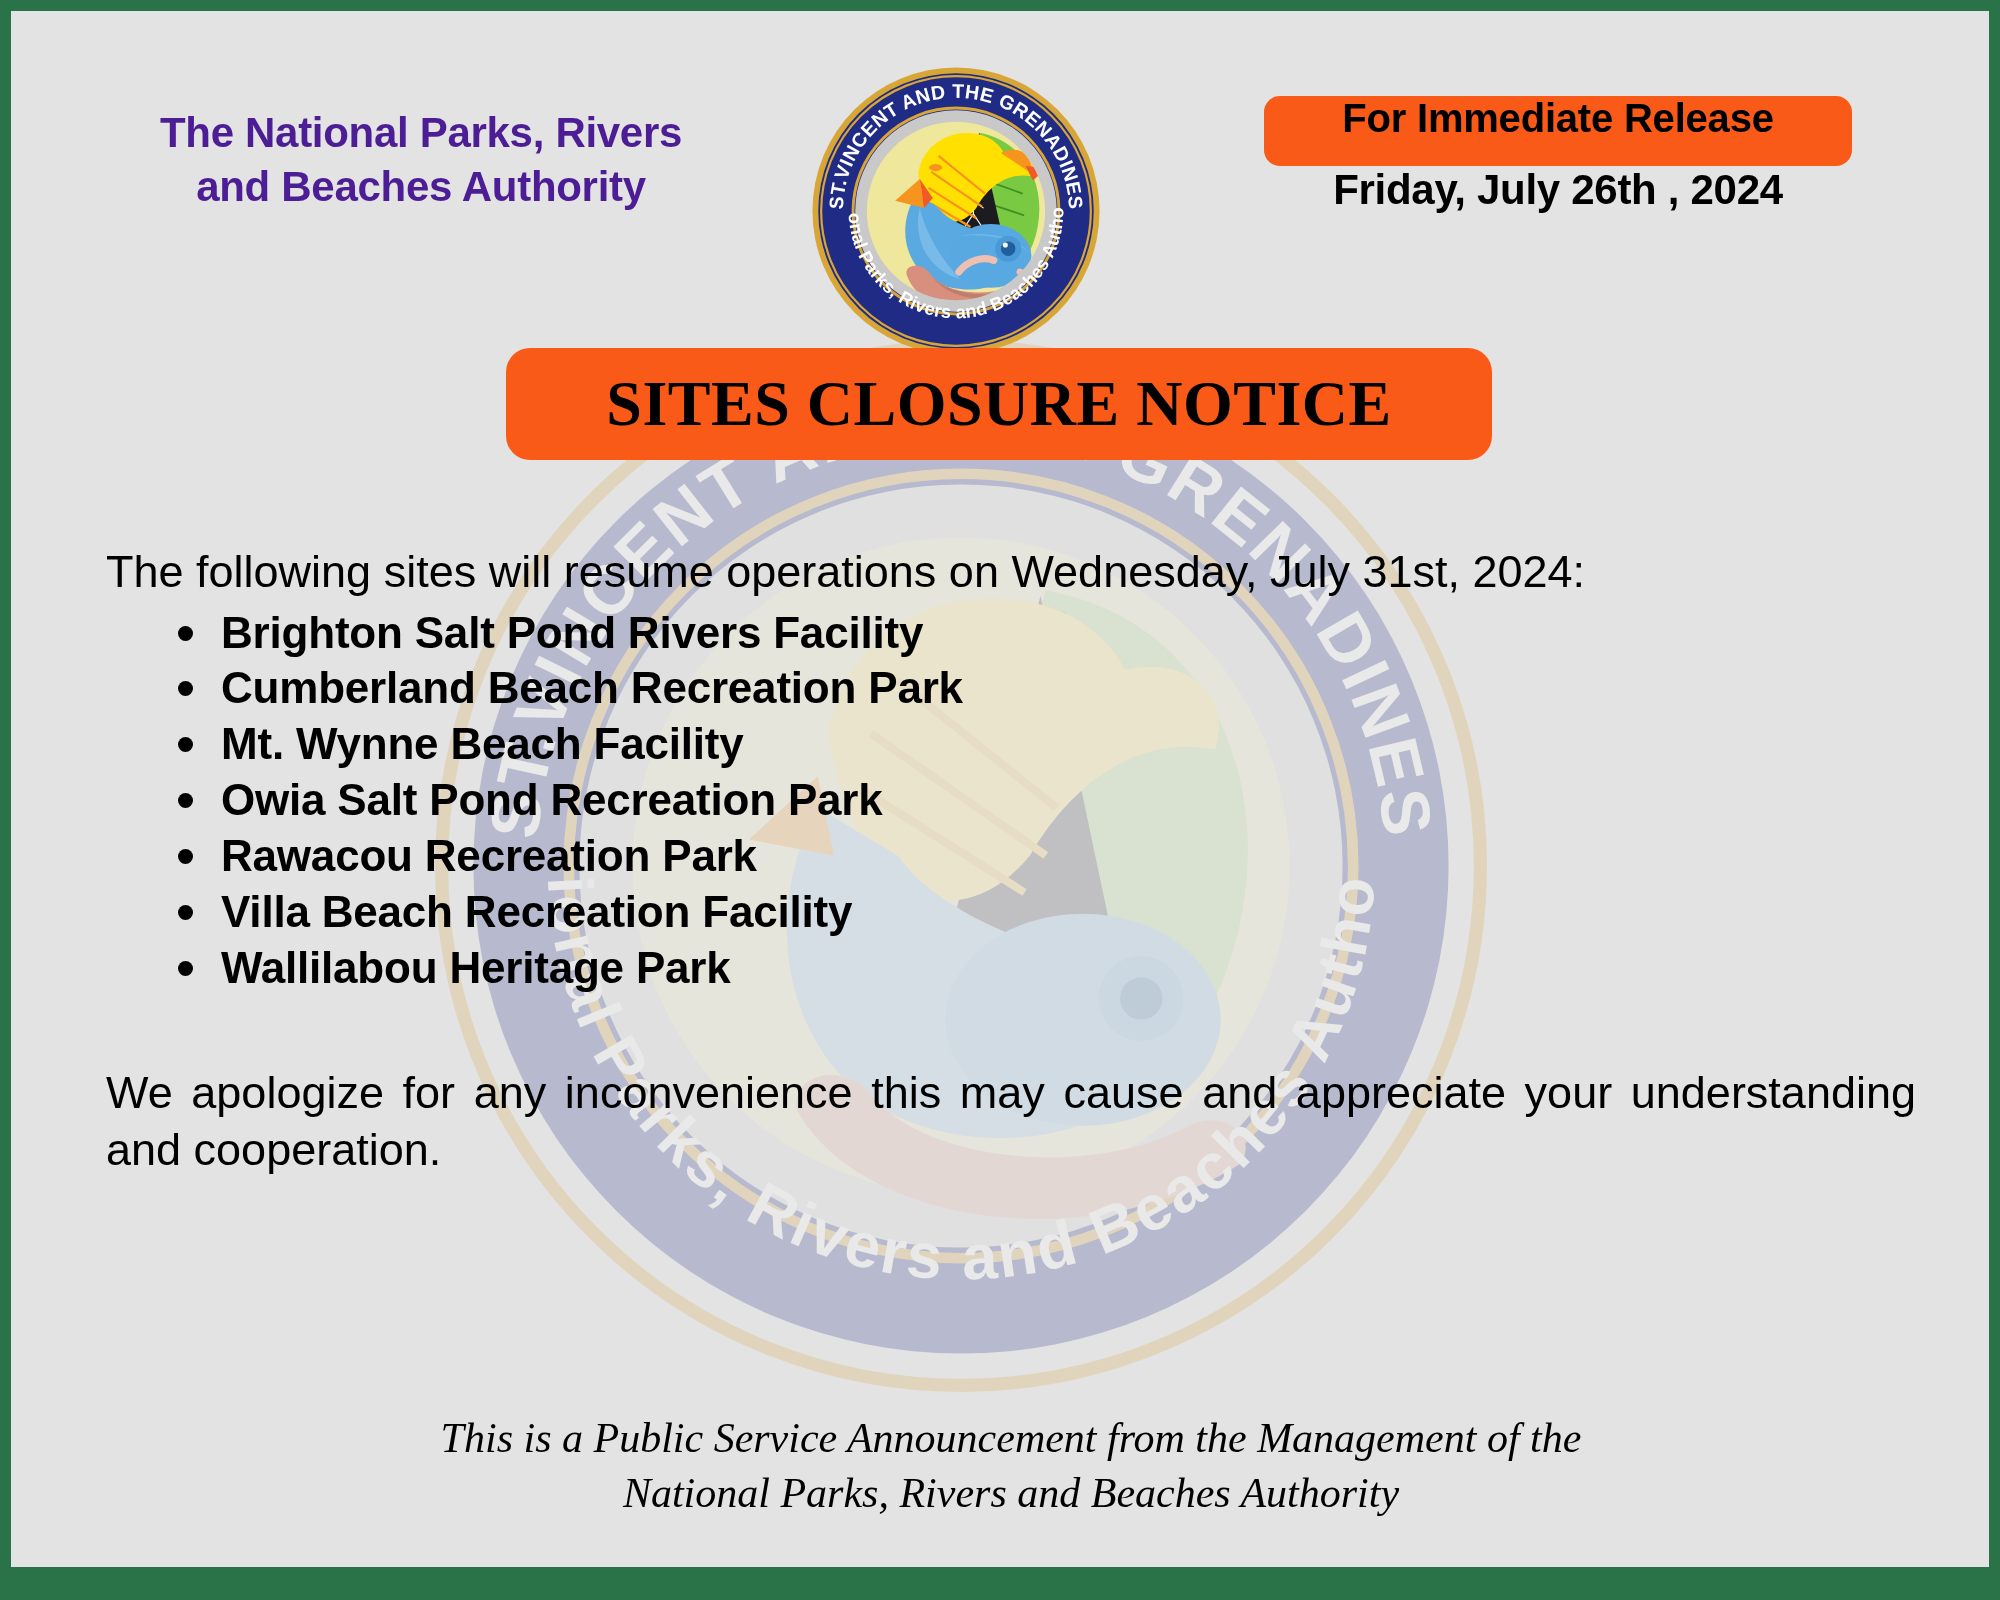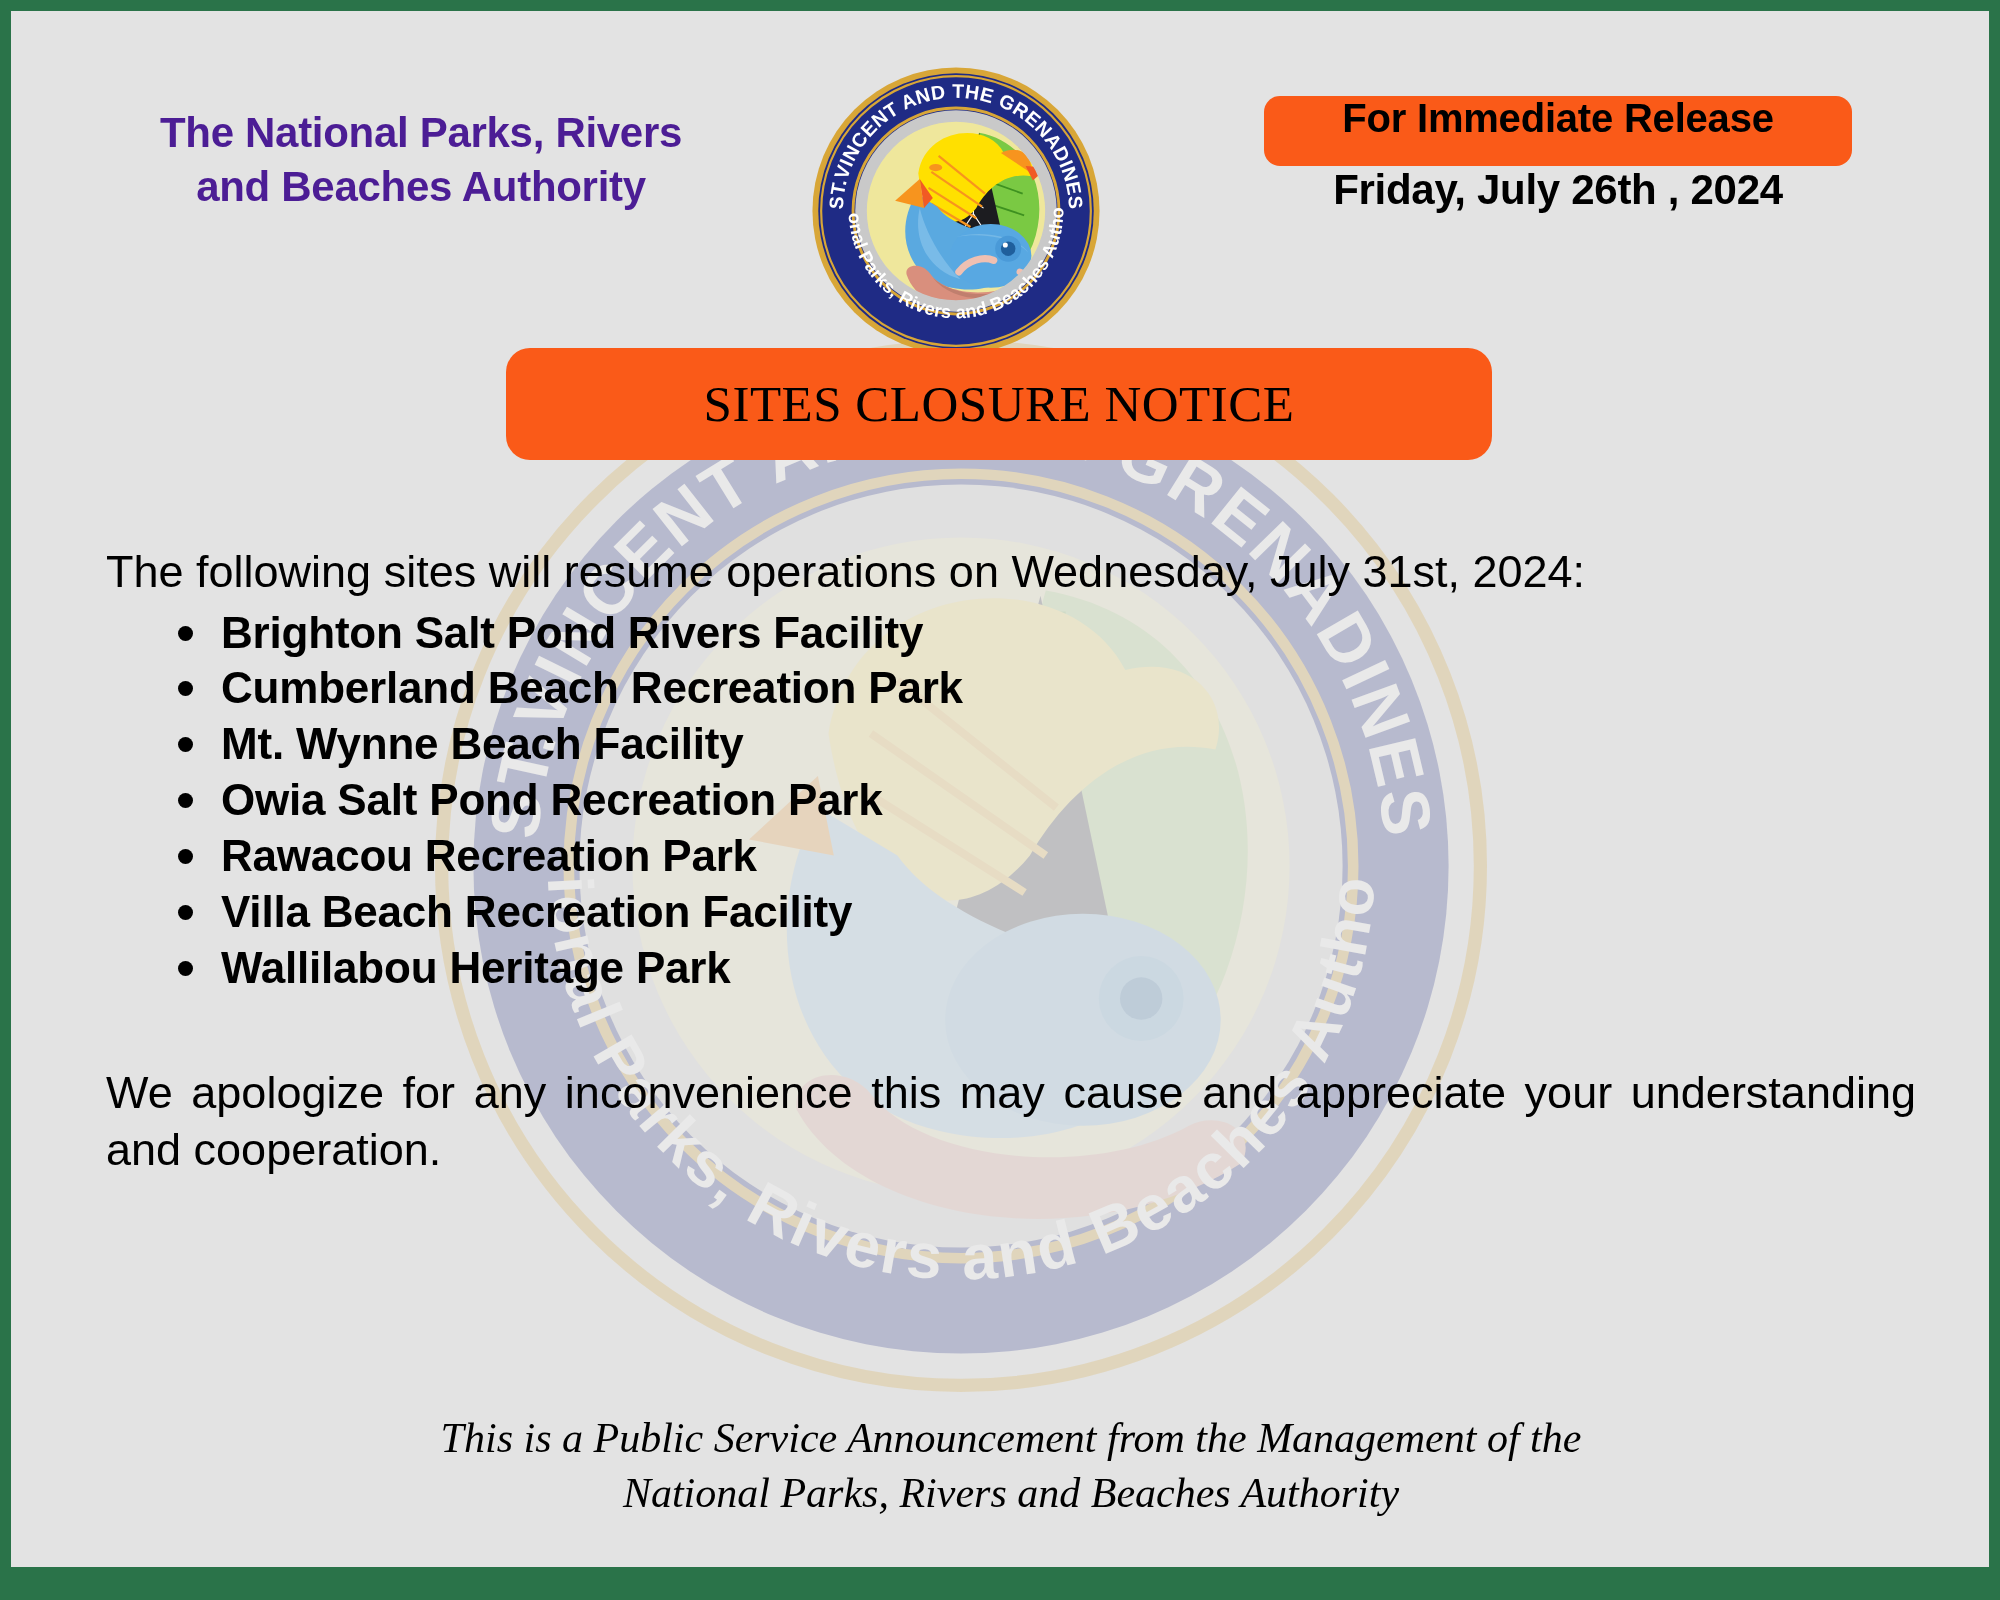--- a/index.html
+++ b/index.html
@@ -107,22 +107,22 @@
     height: 112px;
     background: #fa5a18;
     border-radius: 24px;
     display: flex;
     align-items: center;
     justify-content: center;
     z-index: 4;
   }
   #title-banner-label {
     font-family: "Liberation Serif", serif;
-    font-size: 51px;
-    font-weight: normal;
+    font-size: 64px;
+    font-weight: bold;
     color: #000;
     letter-spacing: 0.5px;
   }
 
   
   #body {
     position: absolute;
     left: 95px;
     top: 460px;
     width: 1810px;

